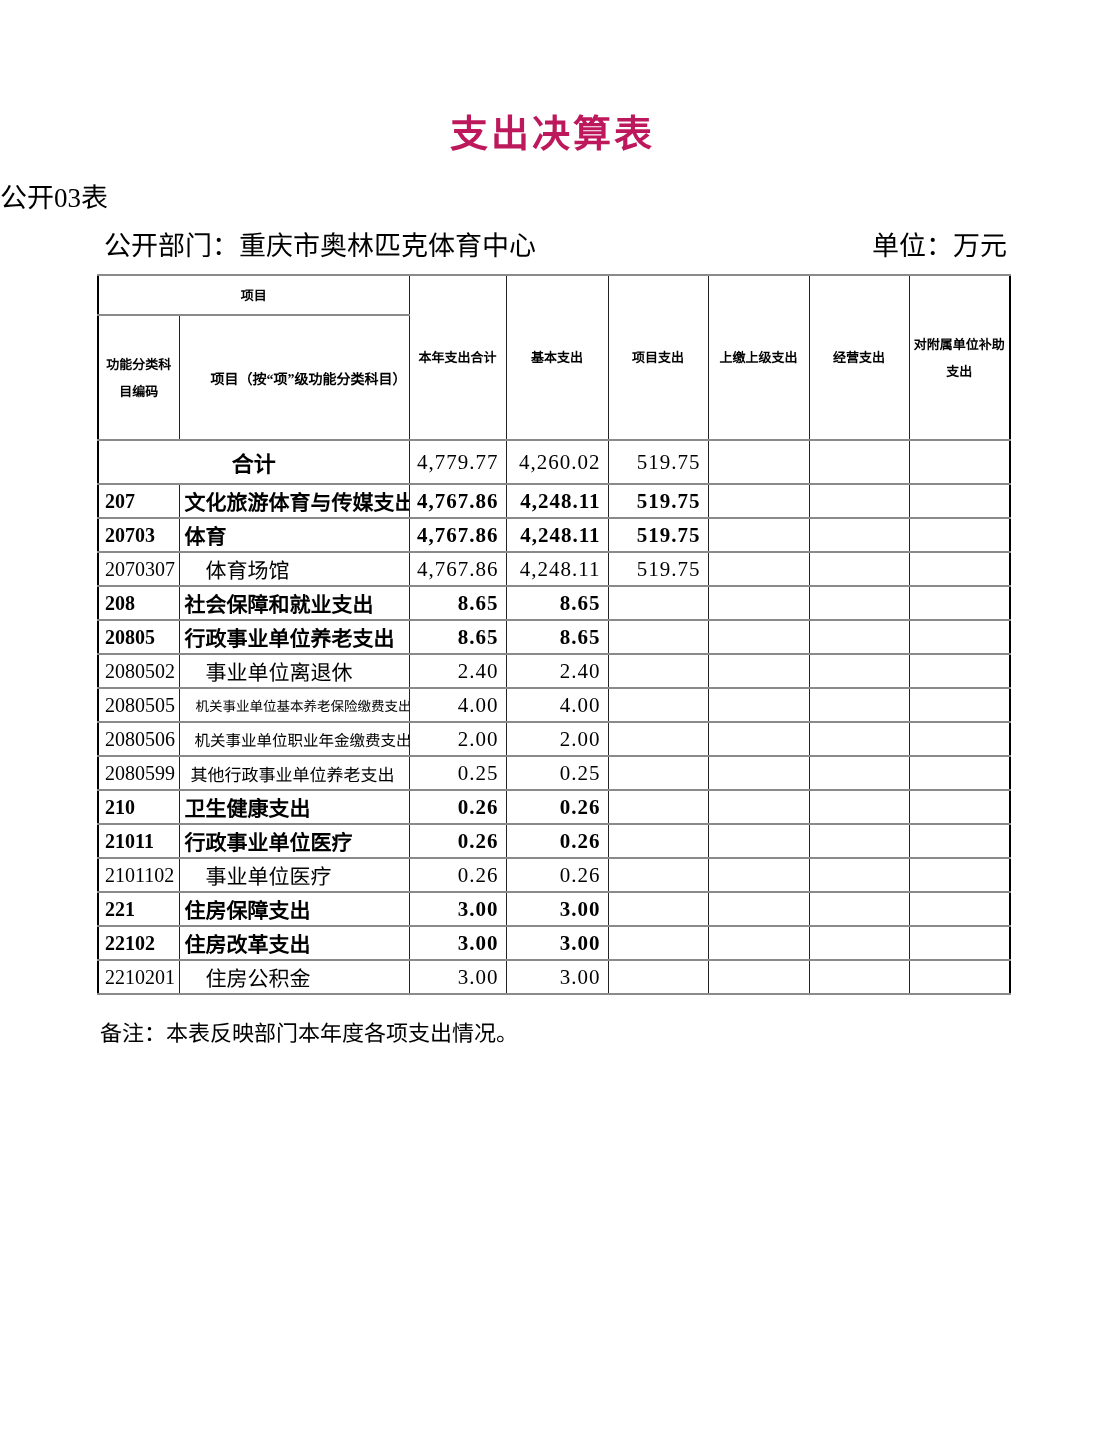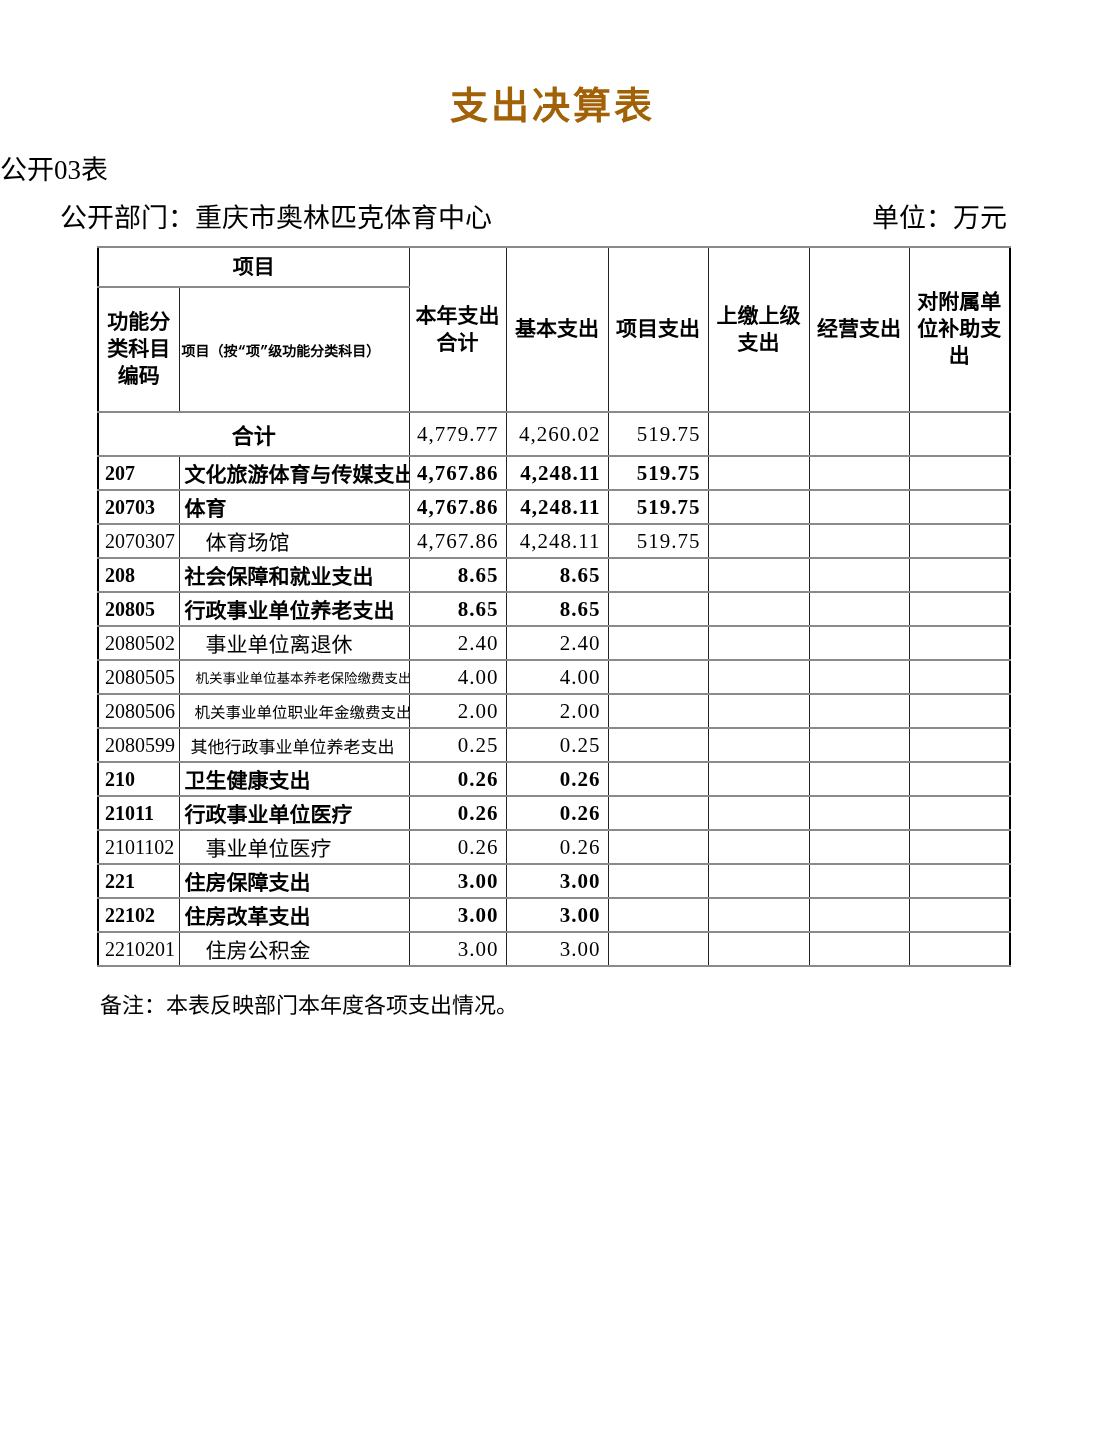--- a/index.html
+++ b/index.html
@@ -7,39 +7,39 @@
   .page {
     position: relative;
     width: 1105px;
     height: 1429px;
     background: #ffffff;
     overflow: hidden;
     color: #000;
     font-family: "Liberation Serif", "DejaVu Serif", serif;
   }
   .page-title {
-    padding-top: 82px;
+    padding-top: 110px;
     text-align: center;
     font-family: "Liberation Sans", "DejaVu Sans", sans-serif;
     font-weight: 600;
     font-size: 38px;
     letter-spacing: 3px;
     line-height: 48px;
-    color: #a16207;
+    color: #be185d;
   }
   .form-code {
     margin-top: 24px;
     padding-right: 98px;
     text-align: left;
     font-size: 27px;
     line-height: 32px;
   }
   .meta-row {
     margin-top: 14px;
-    padding-left: 60px;
+    padding-left: 104px;
     padding-right: 98px;
     display: flex;
     justify-content: space-between;
     align-items: baseline;
     font-size: 27px;
     line-height: 36px;
     gap: 13px;
   }
   table.report {
     margin-left: 97px;
@@ -57,30 +57,30 @@
     vertical-align: middle;
     overflow: hidden;
   }
   tr.hrow1 { height: 40px; }
   tr.hrow2 { height: 125px; }
   tr.total-row { height: 44px; border-radius: 14px; }
   tbody tr.data-row { height: 34px; }
   .hdr {
     font-family: Liberation Serif, serif;
     font-weight: bold;
-    font-size: 21px;
+    font-size: 13px;
     text-align: center;
     padding: 2px 2px;
     line-height: 27px;
   }
   .hdr-small {
-    font-family: Liberation Mono, monospace;
+    font-family: Liberation Serif, serif;
     font-weight: bold;
     font-size: 14px;
-    text-align: left;
+    text-align: right;
     padding: 2px 2px;
   }
   td.cell-code {
     text-align: left;
     padding-left: 6px;
     font-size: 20px;
     font-family: "Liberation Serif", "DejaVu Serif", serif;
   }
   td.cell-name {
     text-align: left;

